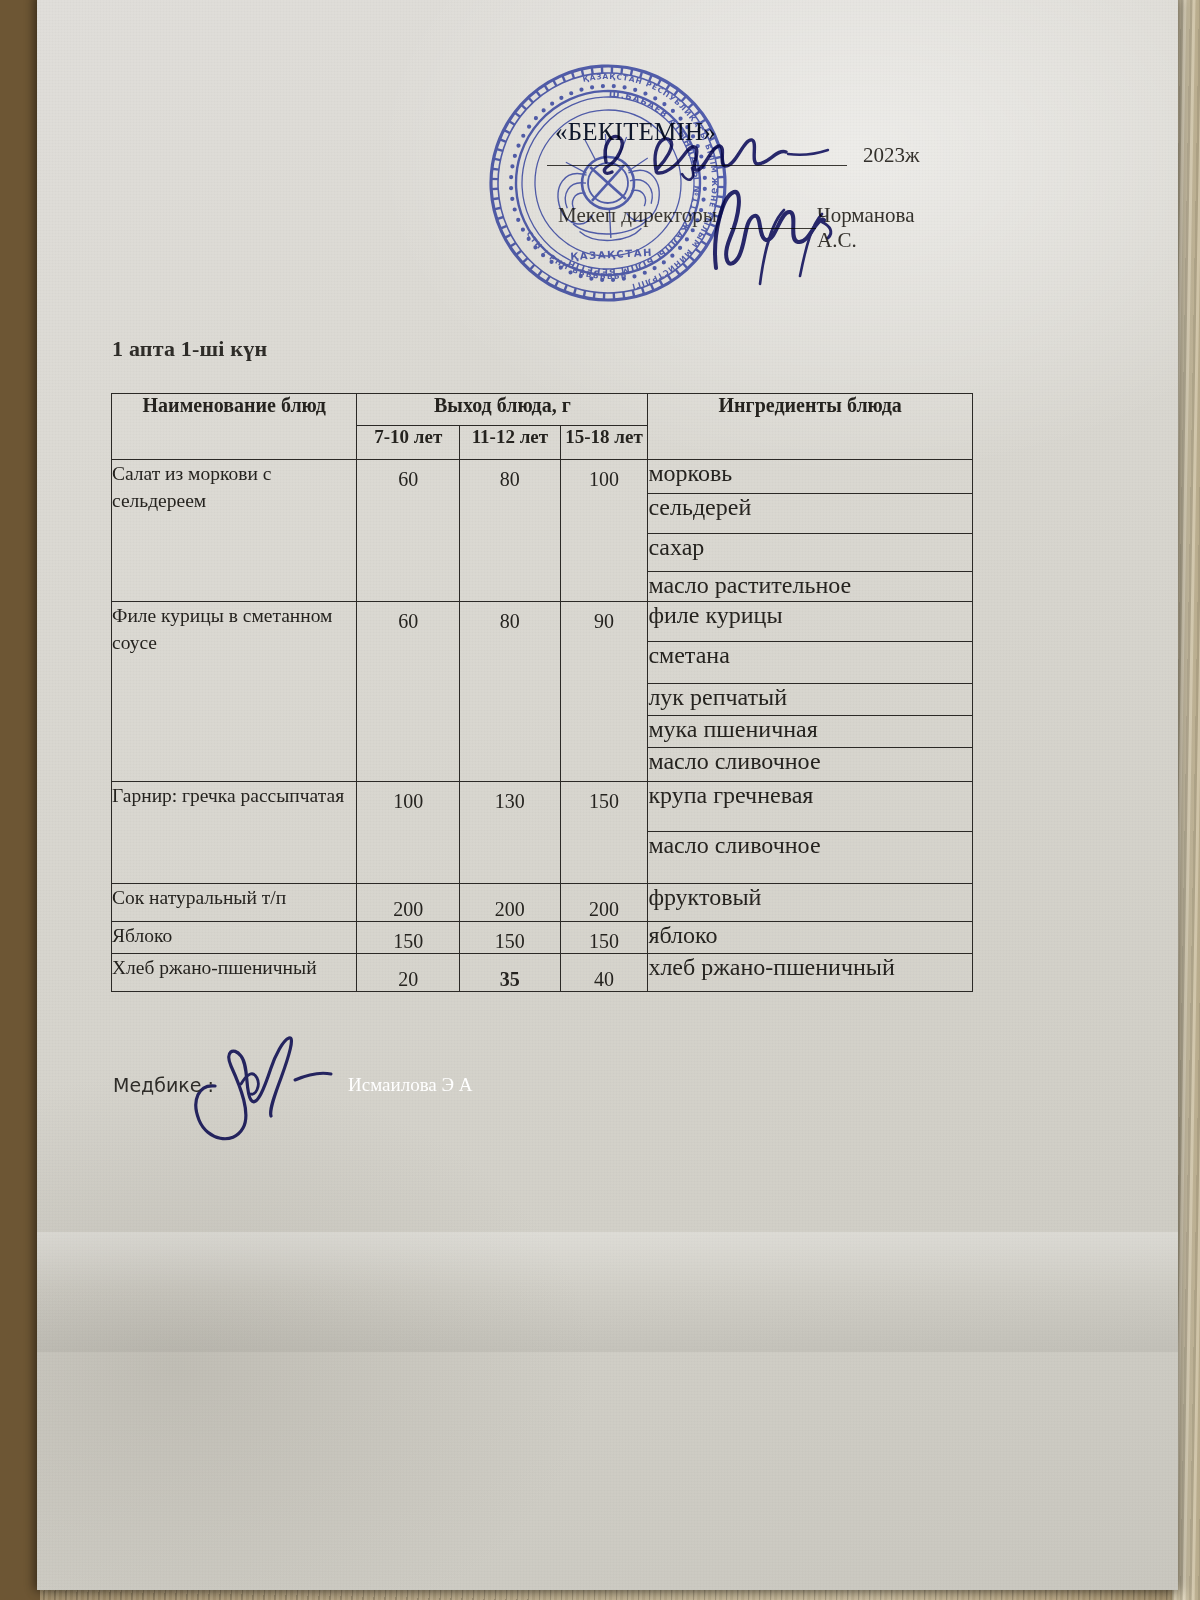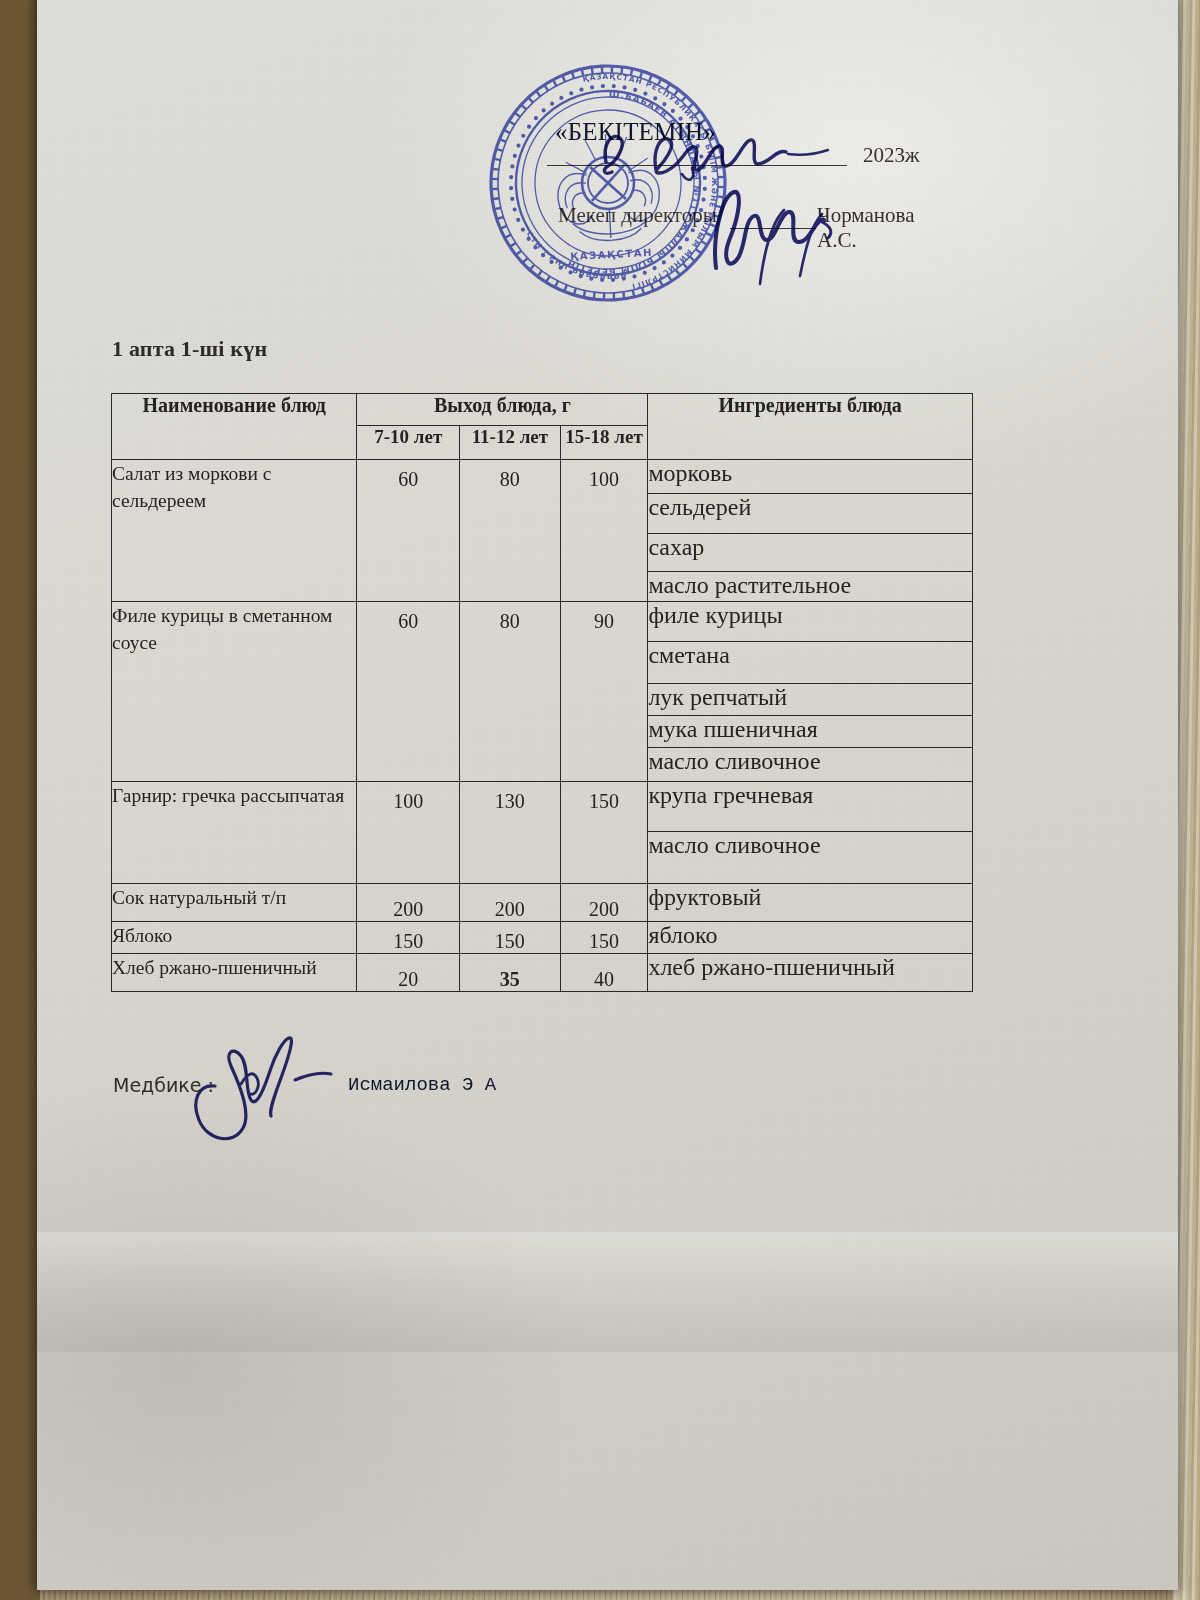--- a/index.html
+++ b/index.html
@@ -147,22 +147,22 @@
   }
 
   
   #nurse-row {
     position: absolute; left: 113px; top: 1074px;
     font-family: "DejaVu Sans", sans-serif;
     font-size: 19px; color: #2f2d29;
   }
   #nurse-name {
     position: absolute; left: 348px; top: 1074px;
-    font-family: Liberation Mono, monospace;
-    font-size: 19px; color: #0f172a;
+    font-family: Liberation Serif, serif;
+    font-size: 19px; color: #ffffff;
   }
 </style>
 </head>
 <body>
 
 <div id="desk"></div>
 <div id="desk-left"></div>
 <div id="desk-right"></div>
 
 <div id="paper">

